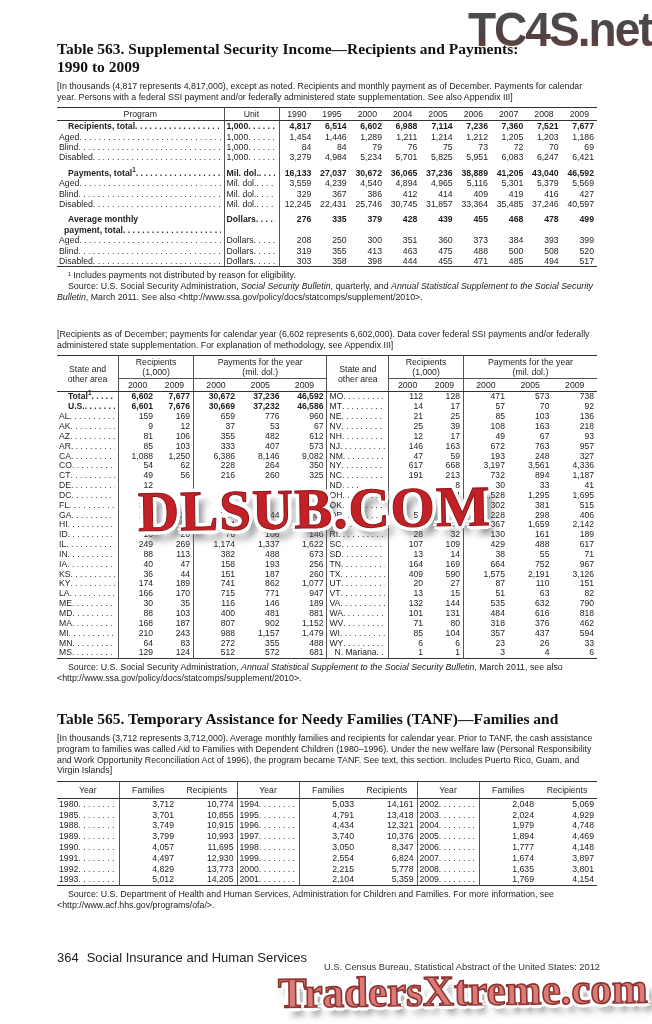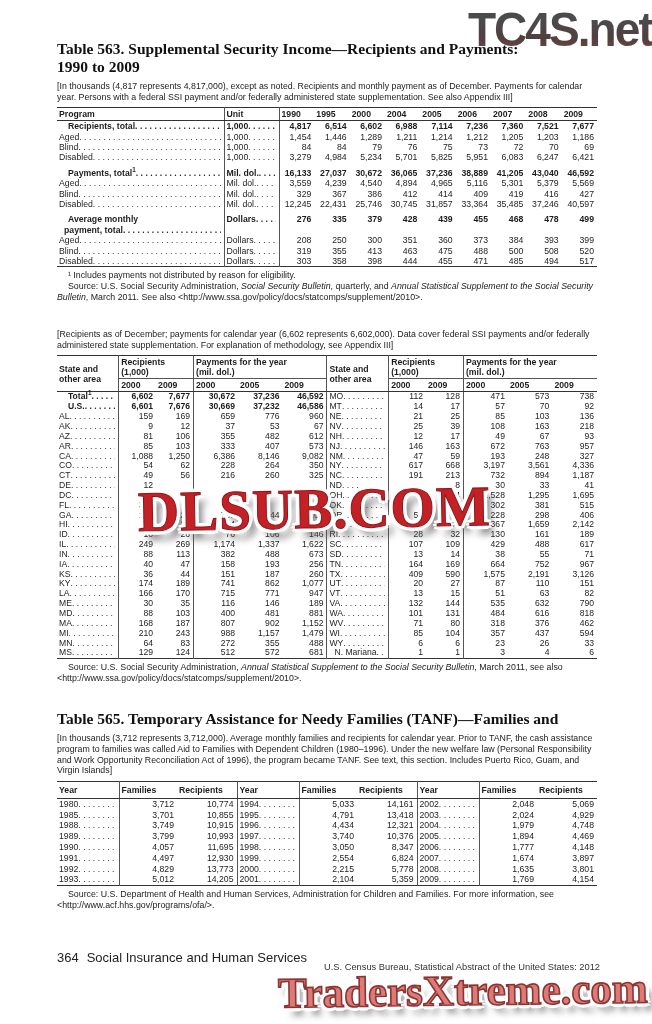--- a/index.html
+++ b/index.html
@@ -7,21 +7,21 @@
         font-family:"Liberation Sans",sans-serif;color:#1d1d1d;}
   .content{position:absolute;left:57px;top:40px;width:540px;}
 
   
   .tbl-title{font-family:"Liberation Serif",serif;font-weight:bold;font-size:15.5px;
              line-height:18px;color:#111;margin:0 0 5px 0;}
   .intro{font-size:8.8px;line-height:10.6px;color:#222;margin:0 0 5px 0;}
 
   
   table{border-collapse:collapse;width:100%;table-layout:fixed;font-size:8.7px;color:#1d1d1d;}
-  th{font-weight:bold;text-align:left;vertical-align:middle;padding:1px 2px;line-height:10px;margin-top:15px;}
+  th{font-weight:normal;text-align:center;vertical-align:middle;padding:1px 2px;line-height:10px;margin-top:15px;}
   td{padding:0 3px 0 2px;vertical-align:top;line-height:10.4px;}
   td.num{text-align:right;white-space:nowrap;}
   td.lbl{text-align:left;white-space:nowrap;}
   .vr{border-right:1px solid #555;}
   .b{font-weight:bold;}
   thead{border-top:1.8px solid #333;}
   thead tr.last th{border-bottom:1.4px solid #333;}
   tbody{border-bottom:1.8px solid #333;}
   tr.gap td{padding-top:5px;}
   .lw{display:flex;min-width:0;}

